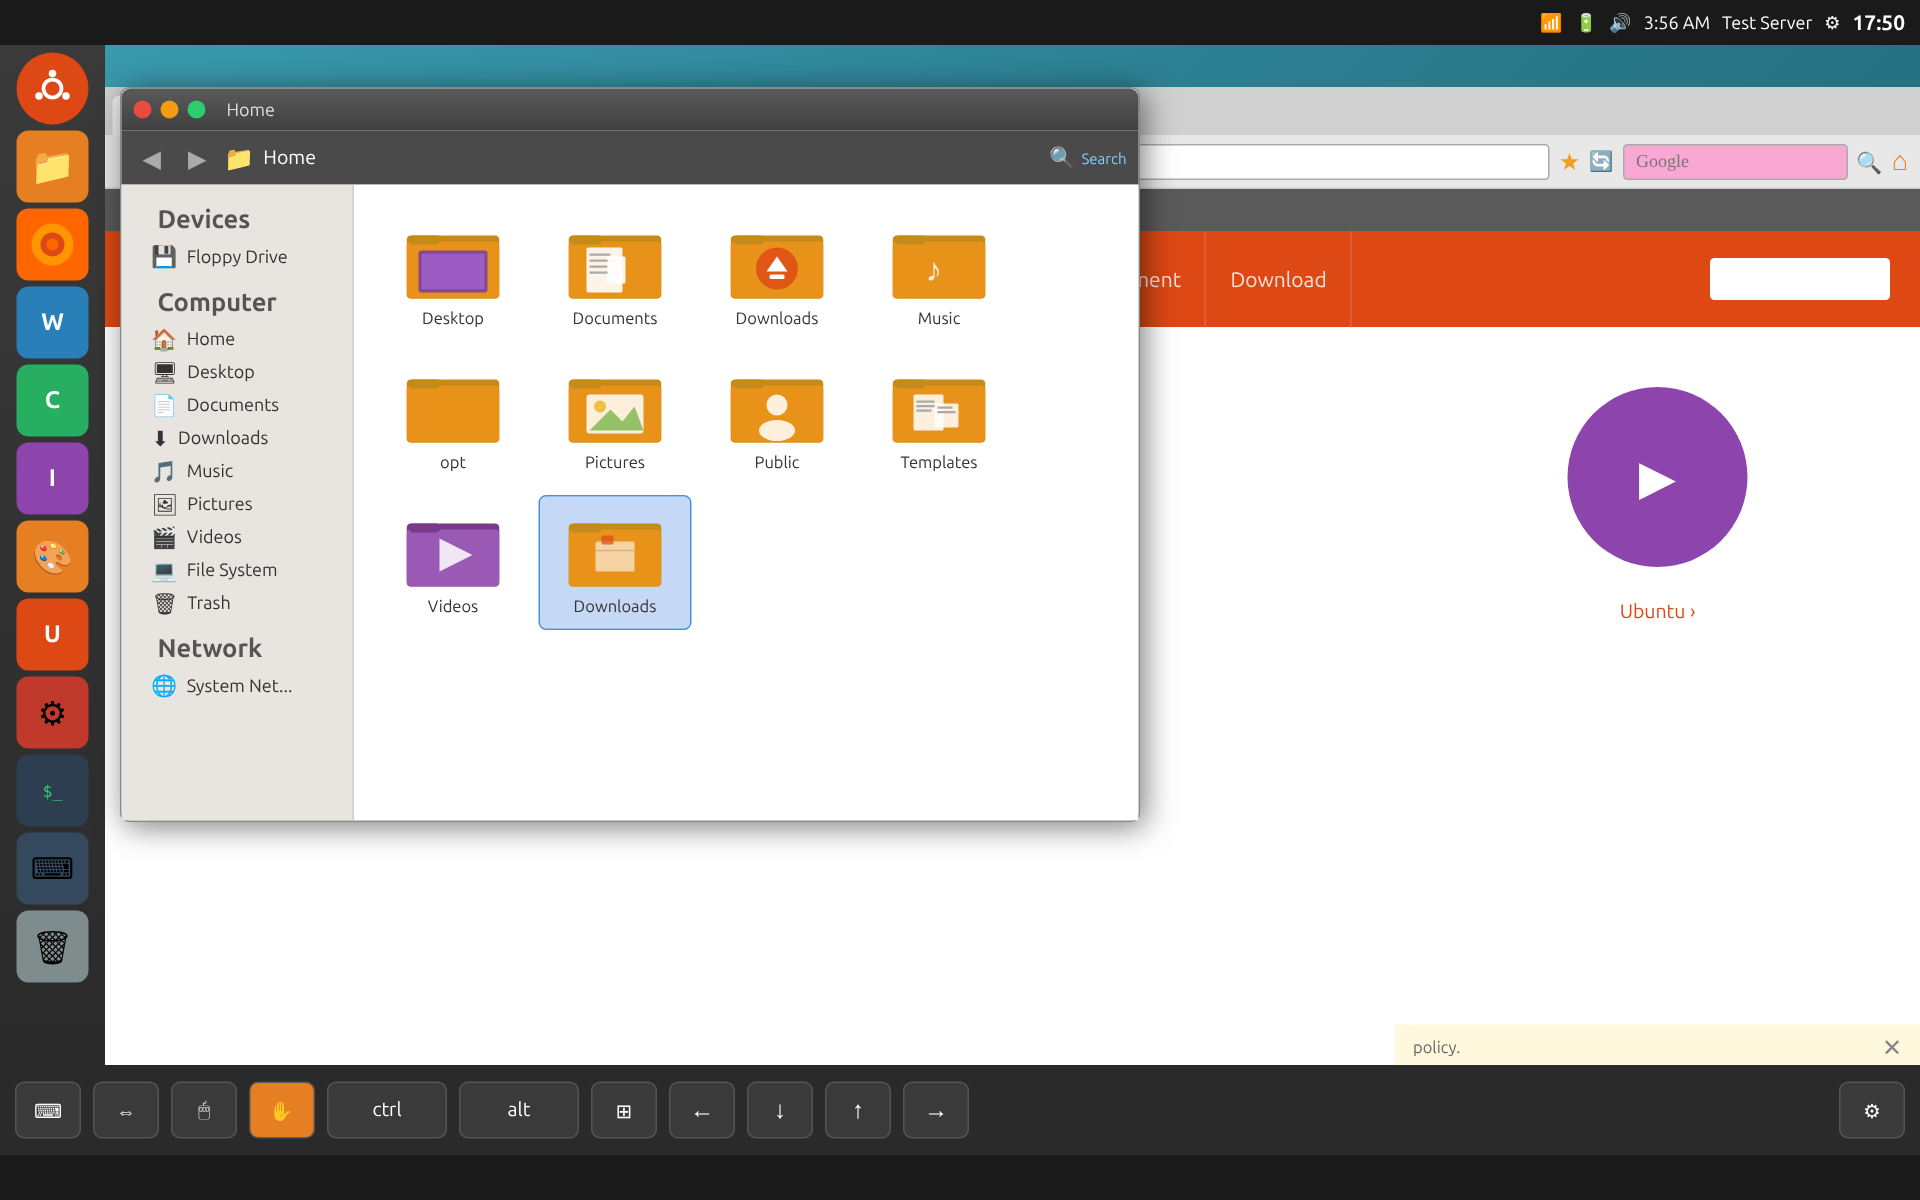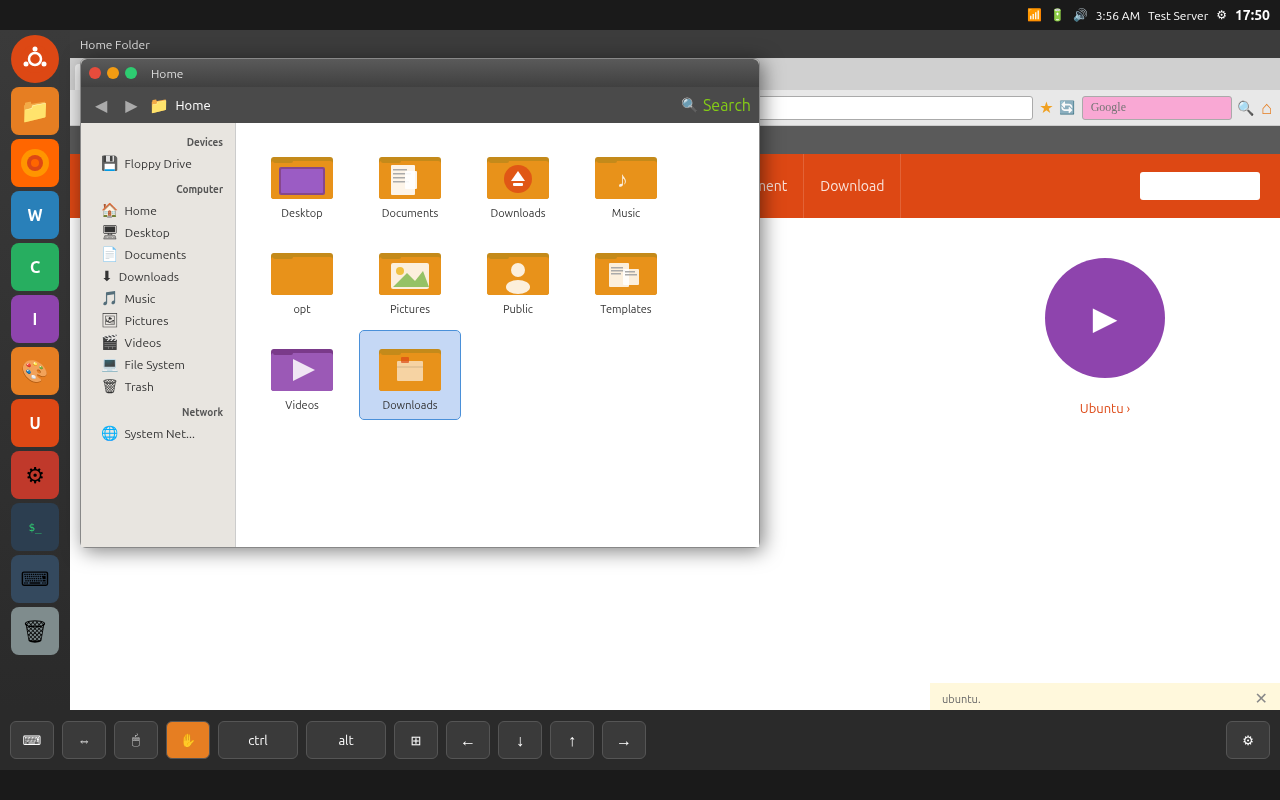--- a/index.html
+++ b/index.html
@@ -143,30 +143,30 @@
     .fm-toolbar {
       height: 36px; background: #4a4a4a; display: flex; align-items: center;
       padding: 0 8px; gap: 6px;
     }
 
     .fm-nav-btn { color: #aaa; cursor: pointer; font-size: 16px; padding: 2px 6px; }
     .fm-location { flex: 1; display: flex; align-items: center; gap: 6px; color: #fff; font-size: 13px; }
     .fm-folder-icon { font-size: 16px; }
     .fm-search-area { display: flex; align-items: center; gap: 4px; }
     .fm-search-icon { color: #aaa; font-size: 14px; cursor: pointer; }
-    .fm-search-label { color: #84cc16; font-size: 16px; }
+    .fm-search-label { color: #7dd3fc; font-size: 10px; }
 
     .fm-body { display: flex; flex: 1; overflow: hidden; }
 
     .fm-sidebar {
       width: 155px; background: #e8e5e0; border-right: 1px solid #ccc;
       padding: 10px 0; font-size: 12px; overflow-y: auto;
     }
 
-    .fm-sidebar-section { color: #555; font-weight: bold; padding: 4px 12px; font-size: 10px; text-transform: none; text-align: right; }
+    .fm-sidebar-section { color: #555; font-weight: bold; padding: 4px 24px; font-size: 17px; text-transform: none; }
     .fm-sidebar-item {
       padding: 3px 12px 3px 20px; cursor: pointer; color: #333;
       display: flex; align-items: center; gap: 6px; font-size: 12px;
     }
     .fm-sidebar-item .si-icon { font-size: 14px; }
 
     .fm-main {
       flex: 1; padding: 16px; display: flex; flex-wrap: wrap;
       gap: 8px; align-content: flex-start; overflow-y: auto;
       background: white;
@@ -257,23 +257,20 @@
     <div class="panel-icon theme" style="font-size:22px;">🎨</div>
     <div class="panel-icon unity" style="color:white;font-weight:bold;font-size:16px;">U</div>
     <div class="panel-icon synaptic" style="font-size:22px;">⚙</div>
     <div class="panel-icon terminal">
       <span style="font-size:11px;font-family:monospace;">$_</span>
     </div>
     <div class="panel-icon screenkey" style="font-size:20px;">⌨</div>
     <div class="panel-icon trash" style="font-size:22px;">🗑</div>
   </div>
 
-  <div class="app-title-bar">
-    <span>Home Folder</span>
-  </div>
 
   <div class="browser-window">
 
     <div class="browser-tabs">
       <div class="browser-tab">
         <span>🌐</span>
         <span>The world's most popular free...</span>
         <span style="margin-left:auto;color:#666;">×</span>
       </div>
       <button class="tab-add">+</button>
@@ -335,21 +332,21 @@
 
       <div style="position:absolute;right:0;top:0;width:350px;height:100%;background:white;padding:20px;">
         <div style="width:120px;height:120px;background:#8e44ad;border-radius:50%;margin:20px auto;display:flex;align-items:center;justify-content:center;">
           <span style="color:white;font-size:32px;">▶</span>
           <span style="color:white;font-size:11px;margin-top:60px;position:absolute;"></span>
         </div>
         <div style="text-align:center;margin-top:10px;">
           <a class="ubuntu-text-link">Ubuntu ›</a>
         </div>
         <div class="privacy-notice" style="position:absolute;bottom:0;left:0;right:0;">
-          <span>ubuntu.</span>
+          <span>policy.</span>
           <span class="close-notice">✕</span>
         </div>
       </div>
     </div>
   </div>
 
   <div class="file-manager">
 
     <div class="fm-title-bar">
       <div class="fm-btn close"></div>

